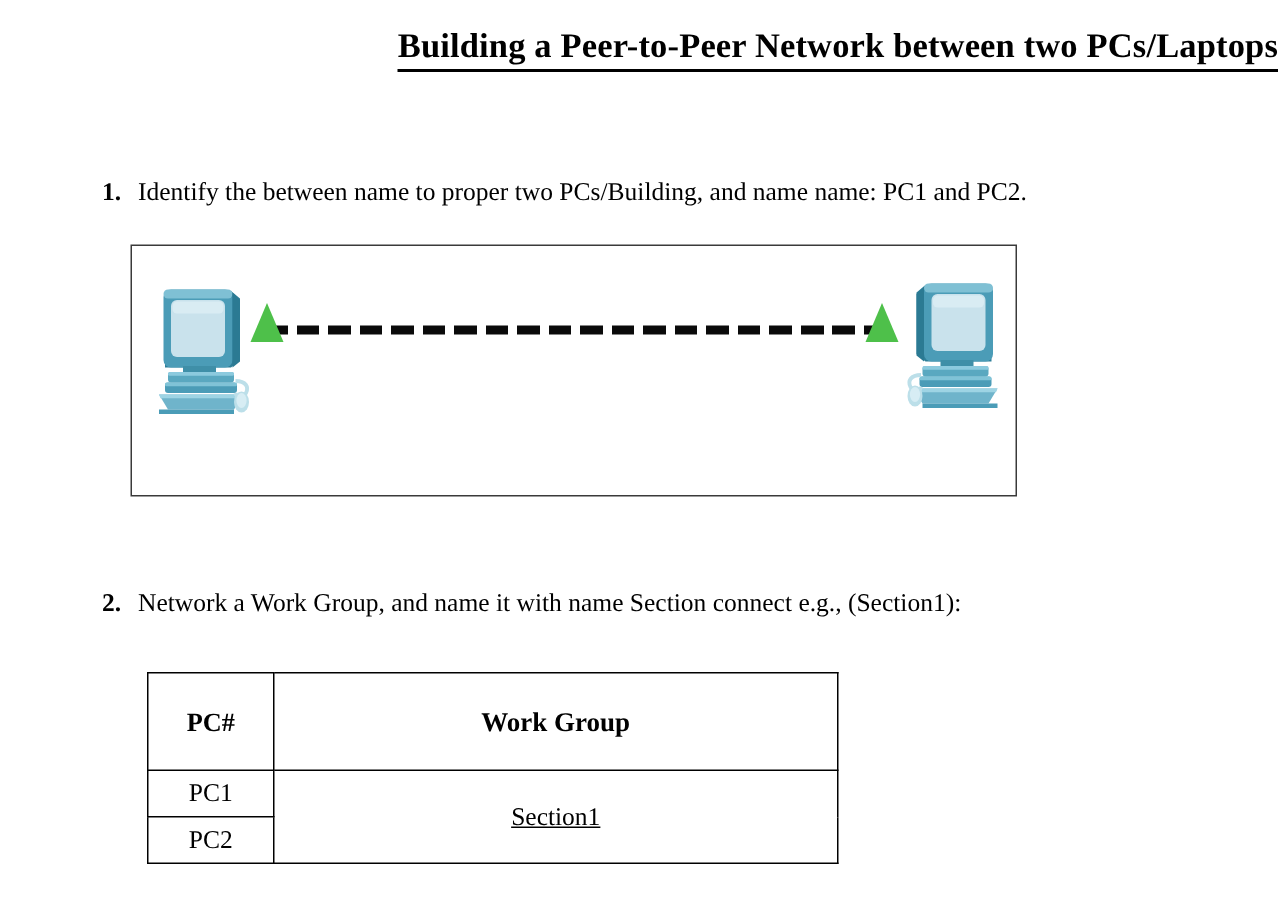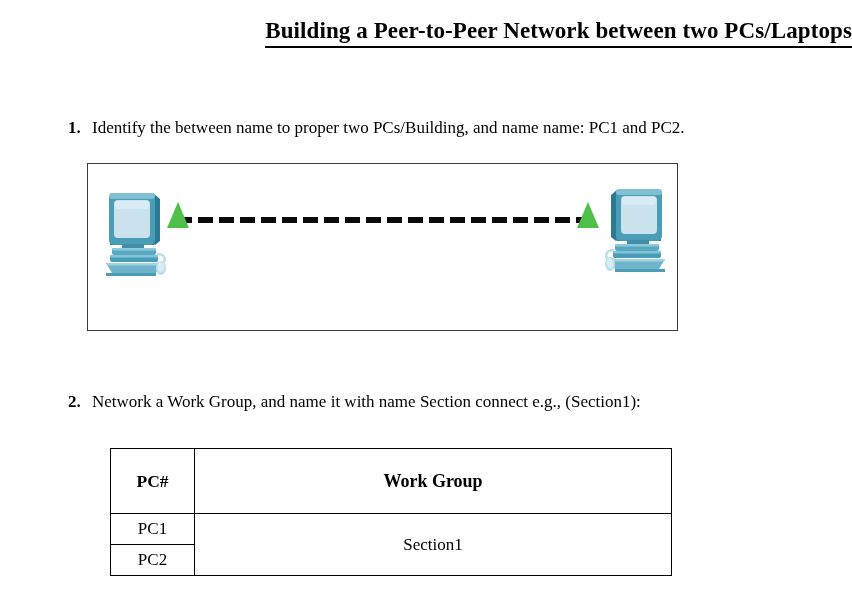--- a/index.html
+++ b/index.html
@@ -92,37 +92,37 @@
     position: absolute;
     width: 72px;
     height: 92px;
   }
   .pc-left  { left: 16px;  top: 24px; }
   .pc-right { left: 507px; top: 20px; transform: scaleX(-1); }
 
   
   .wg-table {
     position: absolute;
-    left: 110px;
+    left: 98px;
     top: 448px;
-    width: 562px;
+    width: 461px;
     border-collapse: collapse;
     table-layout: fixed;
   }
   .wg-table td {
     border: 1.5px solid #000000;
     text-align: center;
     font-size: 17px;
     padding: 0;
   }
   .wg-table .col-pc { width: 84px; }
   .wg-table .hdr { font-weight: bold; height: 64px; font-size: 17.5px; }
   .wg-table .hdr-wg { font-weight: bold; font-size: 18px; }
   .wg-table .cell-pc { height: 30px; font-weight: normal; }
-  .wg-table .cell-wg { font-weight: normal; font-size: 17px; }
+  .wg-table .cell-wg { font-weight: normal; font-size: 17px; text-decoration: underline; }
 </style>
 </head>
 <body>
 
 <div class="doc-title">
   <span class="title-underline">Building a Peer-to-Peer Network between two PCs/Laptops</span>
 </div>
 
 <div class="list-item item-1">
   <span class="num">1.</span><b class="b">Identify</b><span> the between </span><b class="b">name</b><span> to proper two </span><b class="b">PCs/Building</b><span>, and </span><b class="b">name</b><span> name: </span><b class="b">PC1</b><span> and </span><b class="b">PC2.</b>

